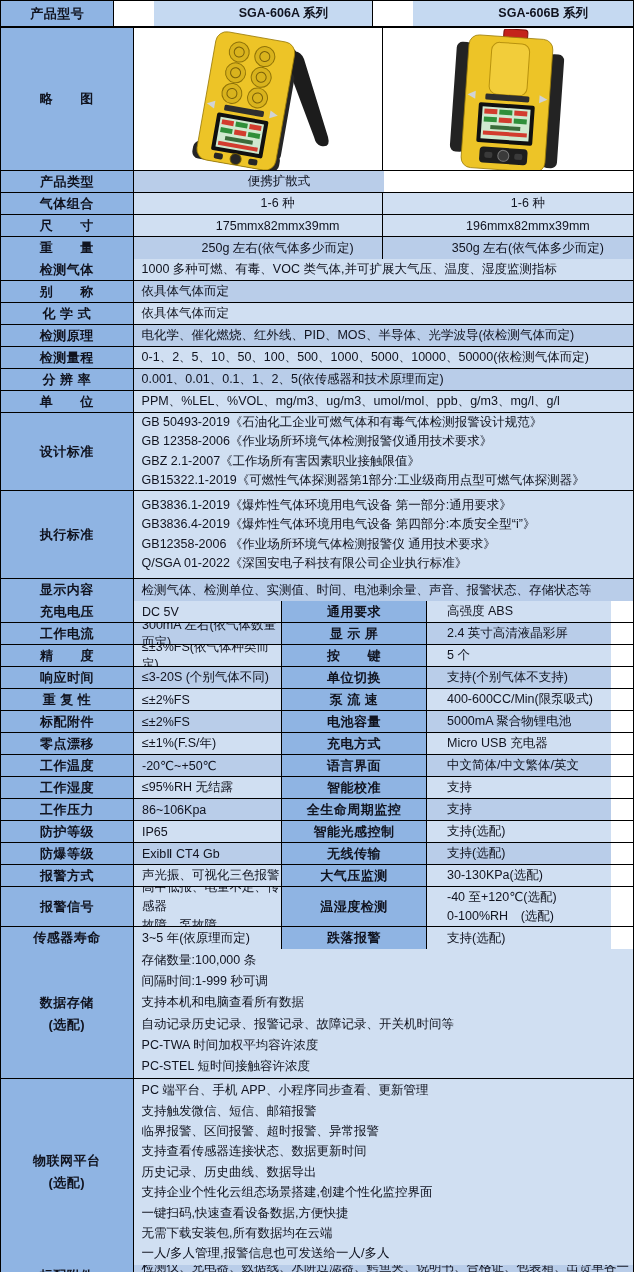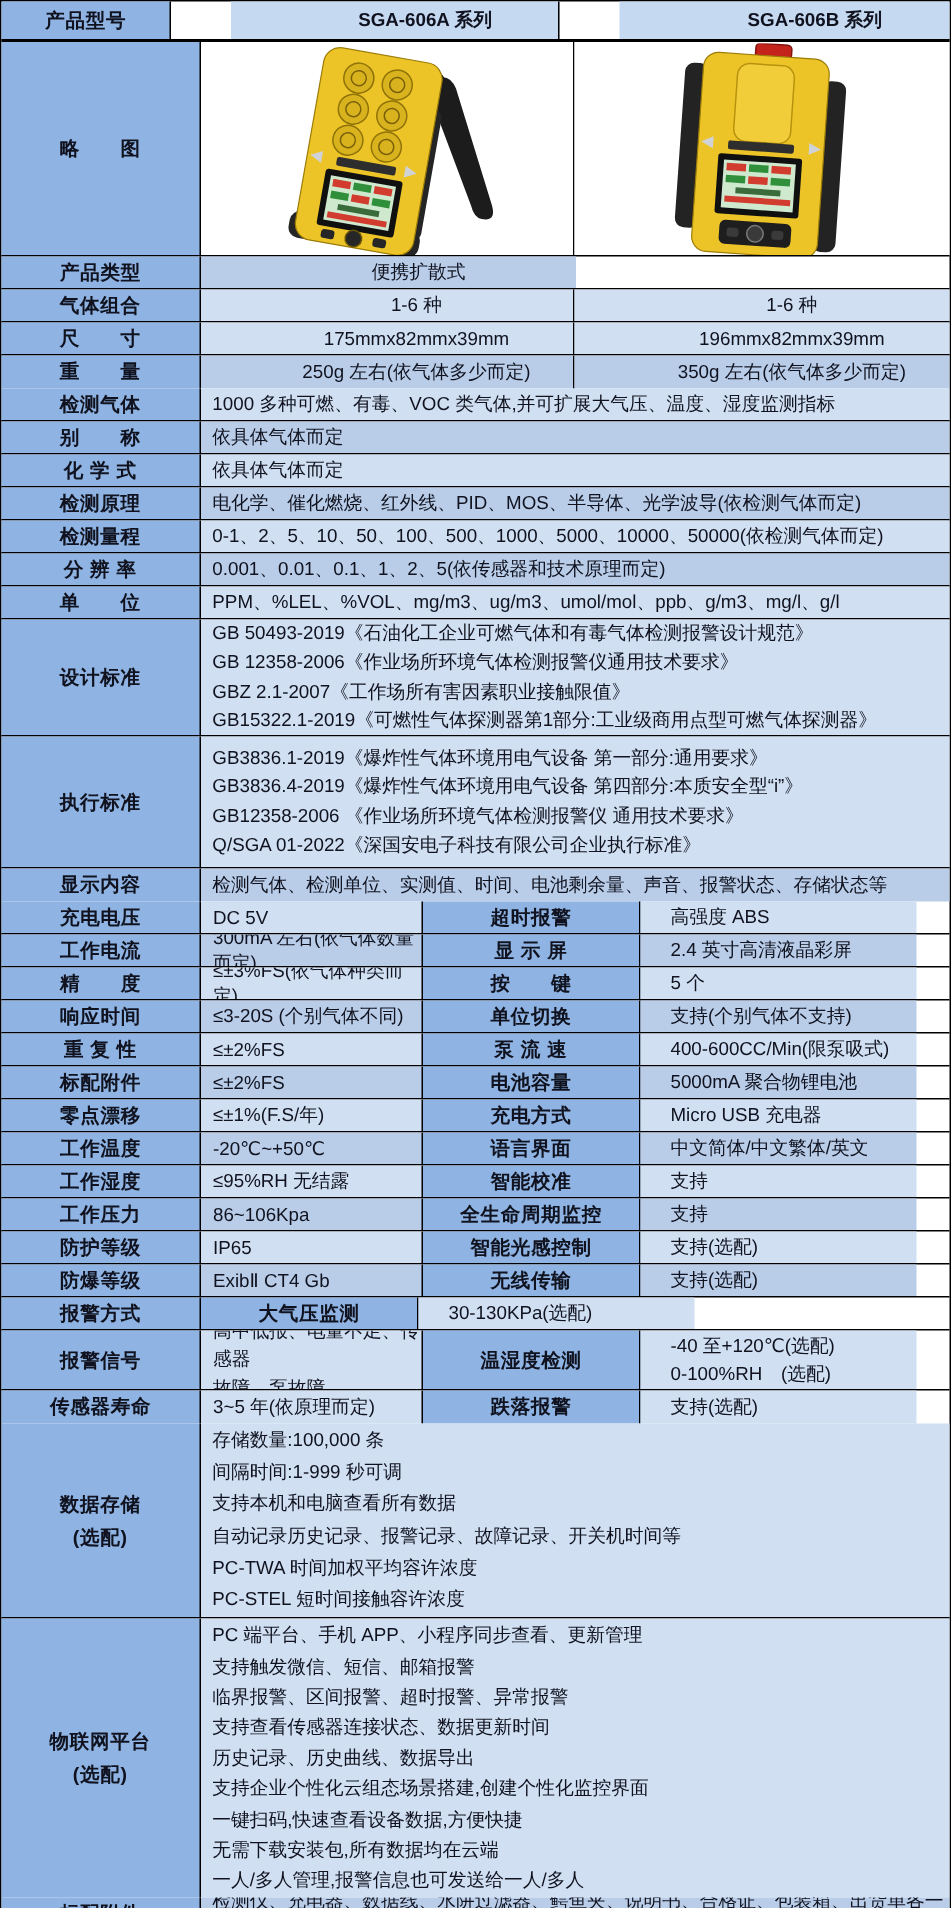--- a/index.html
+++ b/index.html
@@ -219,21 +219,21 @@
       </div>
       <div class="t-row row-display-content r22">
         <div class="cell c-label lbl">显示内容</div>
         <div class="cell c-full lft bg-d">检测气体、检测单位、实测值、时间、电池剩余量、声音、报警状态、存储状态等</div>
       </div>
     </div>
   <div id="rows-four">
       <div class="t-row row-charge-voltage r22">
         <div class="cell c-label lbl">充电电压</div>
         <div class="cell c-v1 lft bg-l">DC 5V</div>
-        <div class="cell c-l2 lbl">超时报警</div>
+        <div class="cell c-l2 lbl">通用要求</div>
         <div class="cell c-v2 lft bg-l">高强度 ABS</div>
       </div>
       <div class="t-row row-work-current r22">
         <div class="cell c-label lbl">工作电流</div>
         <div class="cell c-v1 lft bg-d">300mA 左右(依气体数量而定)</div>
         <div class="cell c-l2 lbl">显 示 屏</div>
         <div class="cell c-v2 lft bg-d">2.4 英寸高清液晶彩屏</div>
       </div>
       <div class="t-row row-precision r22">
         <div class="cell c-label lbl">精　　度</div>
@@ -290,20 +290,21 @@
         <div class="cell c-v2 lft bg-l">支持(选配)</div>
       </div>
       <div class="t-row row-explosion-proof r22">
         <div class="cell c-label lbl">防爆等级</div>
         <div class="cell c-v1 lft bg-d">ExibⅡ CT4 Gb</div>
         <div class="cell c-l2 lbl">无线传输</div>
         <div class="cell c-v2 lft bg-d">支持(选配)</div>
       </div>
       <div class="t-row row-alarm-mode r22">
         <div class="cell c-label lbl">报警方式</div>
+        <div class="cell c-v1 lft bg-l">声光振、可视化三色报警</div>
         <div class="cell c-l2 lbl">大气压监测</div>
         <div class="cell c-v2 lft bg-l">30-130KPa(选配)</div>
       </div>
       <div class="t-row row-alarm-signal">
         <div class="cell c-label lbl">报警信号</div>
         <div class="cell c-v1 lft bg-l">
           <div class="vline">高中低报、电量不足、传感器</div>
           <div class="vline">故障、泵故障</div>
         </div>
         <div class="cell c-l2 lbl">温湿度检测</div>

